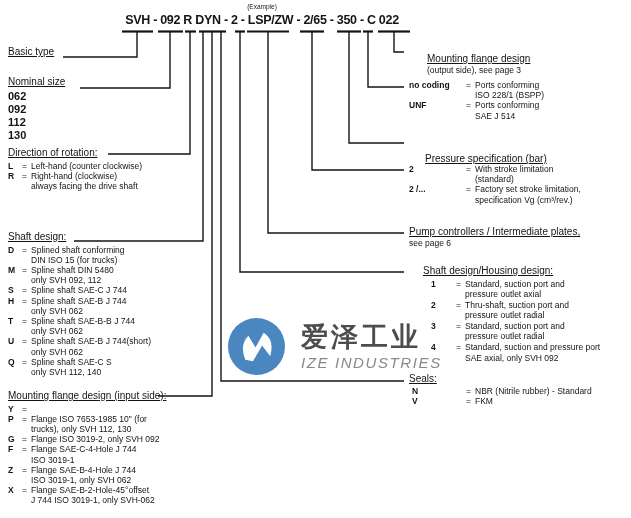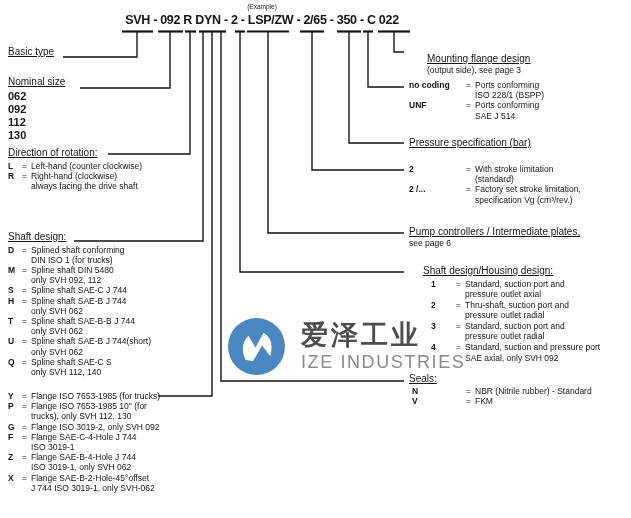--- a/index.html
+++ b/index.html
@@ -20,21 +20,21 @@
   
   .wide .code{width:57px;}
   .housing-rows .row{padding-left:8px;}
   .housing-rows .row .code{width:25px;font-weight:bold;}
   .housing-rows .row{line-height:10.6px;}
   .subtle{font-size:8.5px;line-height:10.5px;}
   
   .logo{position:absolute;left:228px;top:318px;z-index:1;display:flex;align-items:center;}
   .logo-text{margin-left:16px;}
   .logo-cjk{font-size:27px;font-weight:bold;letter-spacing:3px;line-height:28px;}
-  .logo-latin{font-size:18px;letter-spacing:1.6px;margin-top:3px;}
+  .logo-latin{font-size:15px;letter-spacing:1.6px;margin-top:3px;font-style:italic;}
 </style>
 </head>
 <body>
 
 <div class="page">
 
   <div class="logo">
     <svg width="57" height="57" viewBox="0 0 56 56">
       <circle cx="28" cy="28" r="28" fill="#4a86bf"></circle>
       <path d="M17 41 Q11 27 20 17.5 L27 29 L35 14.5 Q46 21 41.5 37.5 L33.5 27 L24.5 42.5 Z" fill="#ffffff"></path>
@@ -103,21 +103,21 @@
 always facing the drive shaft</span>
     </div>
   </div>
 
   <div class="blk" style="left:8px;top:232px;">
     <div class="sec-title">Shaft design:</div>
     <div class="row">
       <span class="code">D</span>
       <span class="eq">=</span>
       <span class="desc">Splined shaft conforming
-DIN ISO 1 (for trucks)</span>
+DIN ISO 15 (for trucks)</span>
     </div>
     <div class="row">
       <span class="code">M</span>
       <span class="eq">=</span>
       <span class="desc">Spline shaft DIN 5480
 only SVH 092, 112</span>
     </div>
     <div class="row">
       <span class="code">S</span>
       <span class="eq">=</span>
@@ -143,24 +143,24 @@
     </div>
     <div class="row">
       <span class="code">Q</span>
       <span class="eq">=</span>
       <span class="desc">Spline shaft SAE-C S
 only SVH 112, 140</span>
     </div>
   </div>
 
   <div class="blk" style="left:8px;top:391px;">
+    <div class="sec-title">Mounting flange design (input side):</div>
     <div class="row">
       <span class="code">Y</span>
       <span class="eq">=</span>
-      <span class="desc">Flange ISO 7653-1985 (for trucks)</span>
     </div>
     <div class="row">
       <span class="code">P</span>
       <span class="eq">=</span>
       <span class="desc">Flange ISO 7653-1985 10" (for
 trucks), only SVH 112, 130</span>
     </div>
     <div class="row">
       <span class="code">G</span>
       <span class="eq">=</span>
@@ -200,21 +200,21 @@
     </div>
     <div class="row">
       <span class="code">UNF</span>
       <span class="eq">=</span>
       <span class="desc">Ports conforming
 SAE J 514</span>
     </div>
   </div>
 
   <div class="blk" style="left:409px;top:138px;">
-    <div class="sec-title" style="margin:0">Pressure specification (bar)</div>
+    <div class="sec-title" style="margin:16px">Pressure specification (bar)</div>
   </div>
 
   <div class="blk wide" style="left:409px;top:164px;">
     <div class="row">
       <span class="code">2</span>
       <span class="eq">=</span>
       <span class="desc">With stroke limitation
 (standard)</span>
     </div>
     <div class="row">

